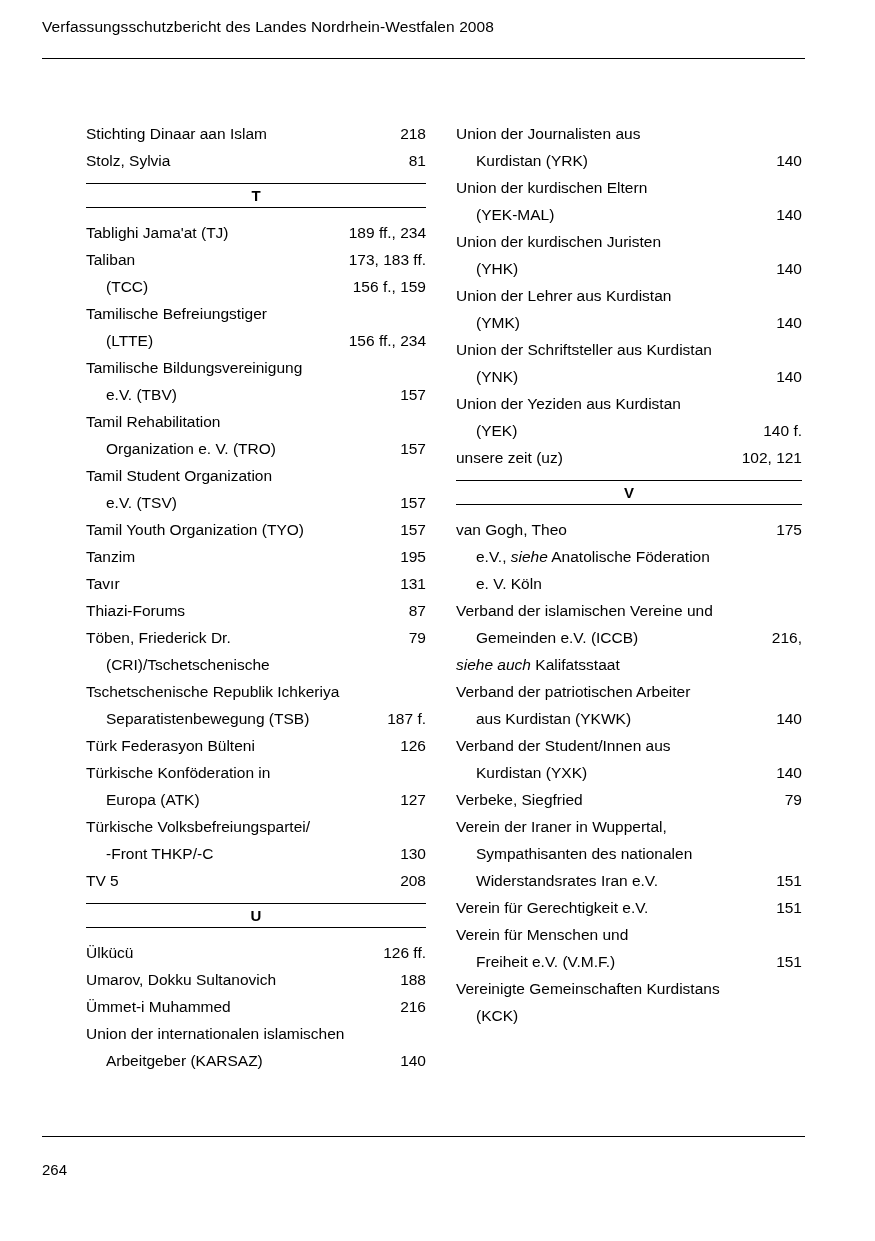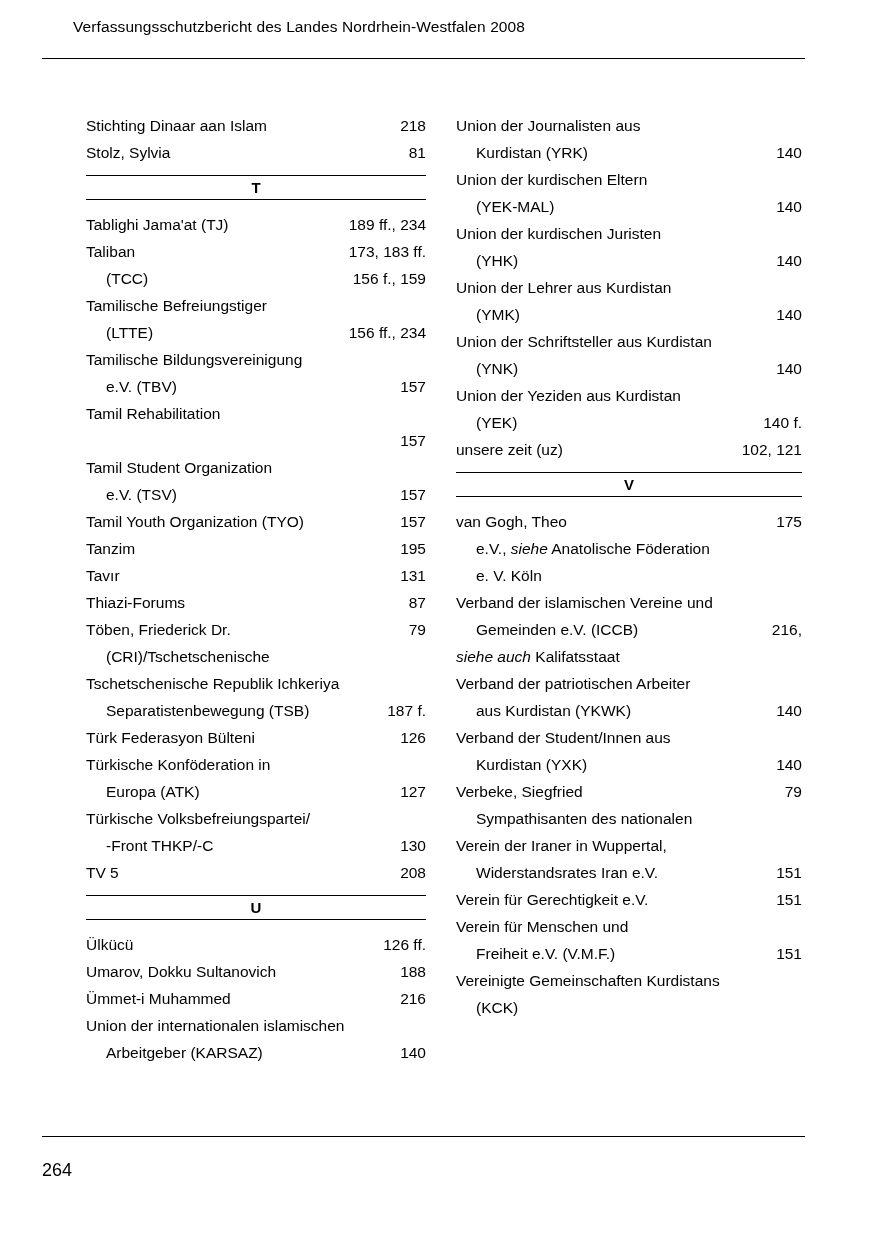--- a/index.html
+++ b/index.html
@@ -20,21 +20,20 @@
     box-sizing: border-box;
     overflow: hidden;
   }
 
   
   .page-header {
     position: absolute;
     left: 42px;
     top: 16px;
     width: 763px;
-    margin-left: 31px;
   }
   .page-header .header-text {
     font-size: 15.5px;
     line-height: 22px;
     letter-spacing: 0.1px;
     white-space: nowrap;
   }
   .header-rule {
     position: absolute;
     left: 42px;
@@ -50,34 +49,34 @@
     left: 42px;
     top: 1136px;
     width: 763px;
     height: 0;
     border-top: 1.4px solid #000;
   }
   .page-number {
     position: absolute;
     left: 42px;
     top: 1160px;
-    font-size: 18px;
+    font-size: 15px;
     line-height: 20px;
   }
 
   
   .index-body {
     position: absolute;
     left: 0;
     top: 104px;
     width: 875px;
   }
   .col {
     position: absolute;
-    top: 8px;
+    top: 16px;
   }
   .col-left  { left: 86px;  width: 340px; }
   .col-right { left: 456px; width: 346px; }
 
   
   .section-head {
     margin: 9px 0 11px 0;
     padding: 0;
   }
   .section-head .rule-top,
@@ -204,20 +203,21 @@
             <span class="pages">157</span>
           </div>
         </div>
         <div class="entry">
           <div class="entry-line">
             <span class="term">Tamil Rehabilitation</span>
             <span class="leader"></span>
             <span class="pages"></span>
           </div>
           <div class="entry-line indent">
+            <span class="term">Organization e. V. (TRO)</span>
             <span class="leader"></span>
             <span class="pages">157</span>
           </div>
         </div>
         <div class="entry">
           <div class="entry-line">
             <span class="term">Tamil Student Organization</span>
             <span class="leader"></span>
             <span class="pages"></span>
           </div>
@@ -500,27 +500,27 @@
           </div>
         </div>
         <div class="entry">
           <div class="entry-line">
             <span class="term">Verbeke, Siegfried</span>
             <span class="leader"></span>
             <span class="pages">79</span>
           </div>
         </div>
         <div class="entry">
+          <div class="entry-line">
+            <span class="term">Verein der Iraner in Wuppertal,</span>
+            <span class="leader"></span>
+            <span class="pages"></span>
+          </div>
           <div class="entry-line indent">
             <span class="term">Sympathisanten des nationalen</span>
-            <span class="leader"></span>
-            <span class="pages"></span>
-          </div>
-          <div class="entry-line">
-            <span class="term">Verein der Iraner in Wuppertal,</span>
             <span class="leader"></span>
             <span class="pages"></span>
           </div>
           <div class="entry-line indent">
             <span class="term">Widerstandsrates Iran e.V.</span>
             <span class="leader"></span>
             <span class="pages">151</span>
           </div>
         </div>
         <div class="entry">

